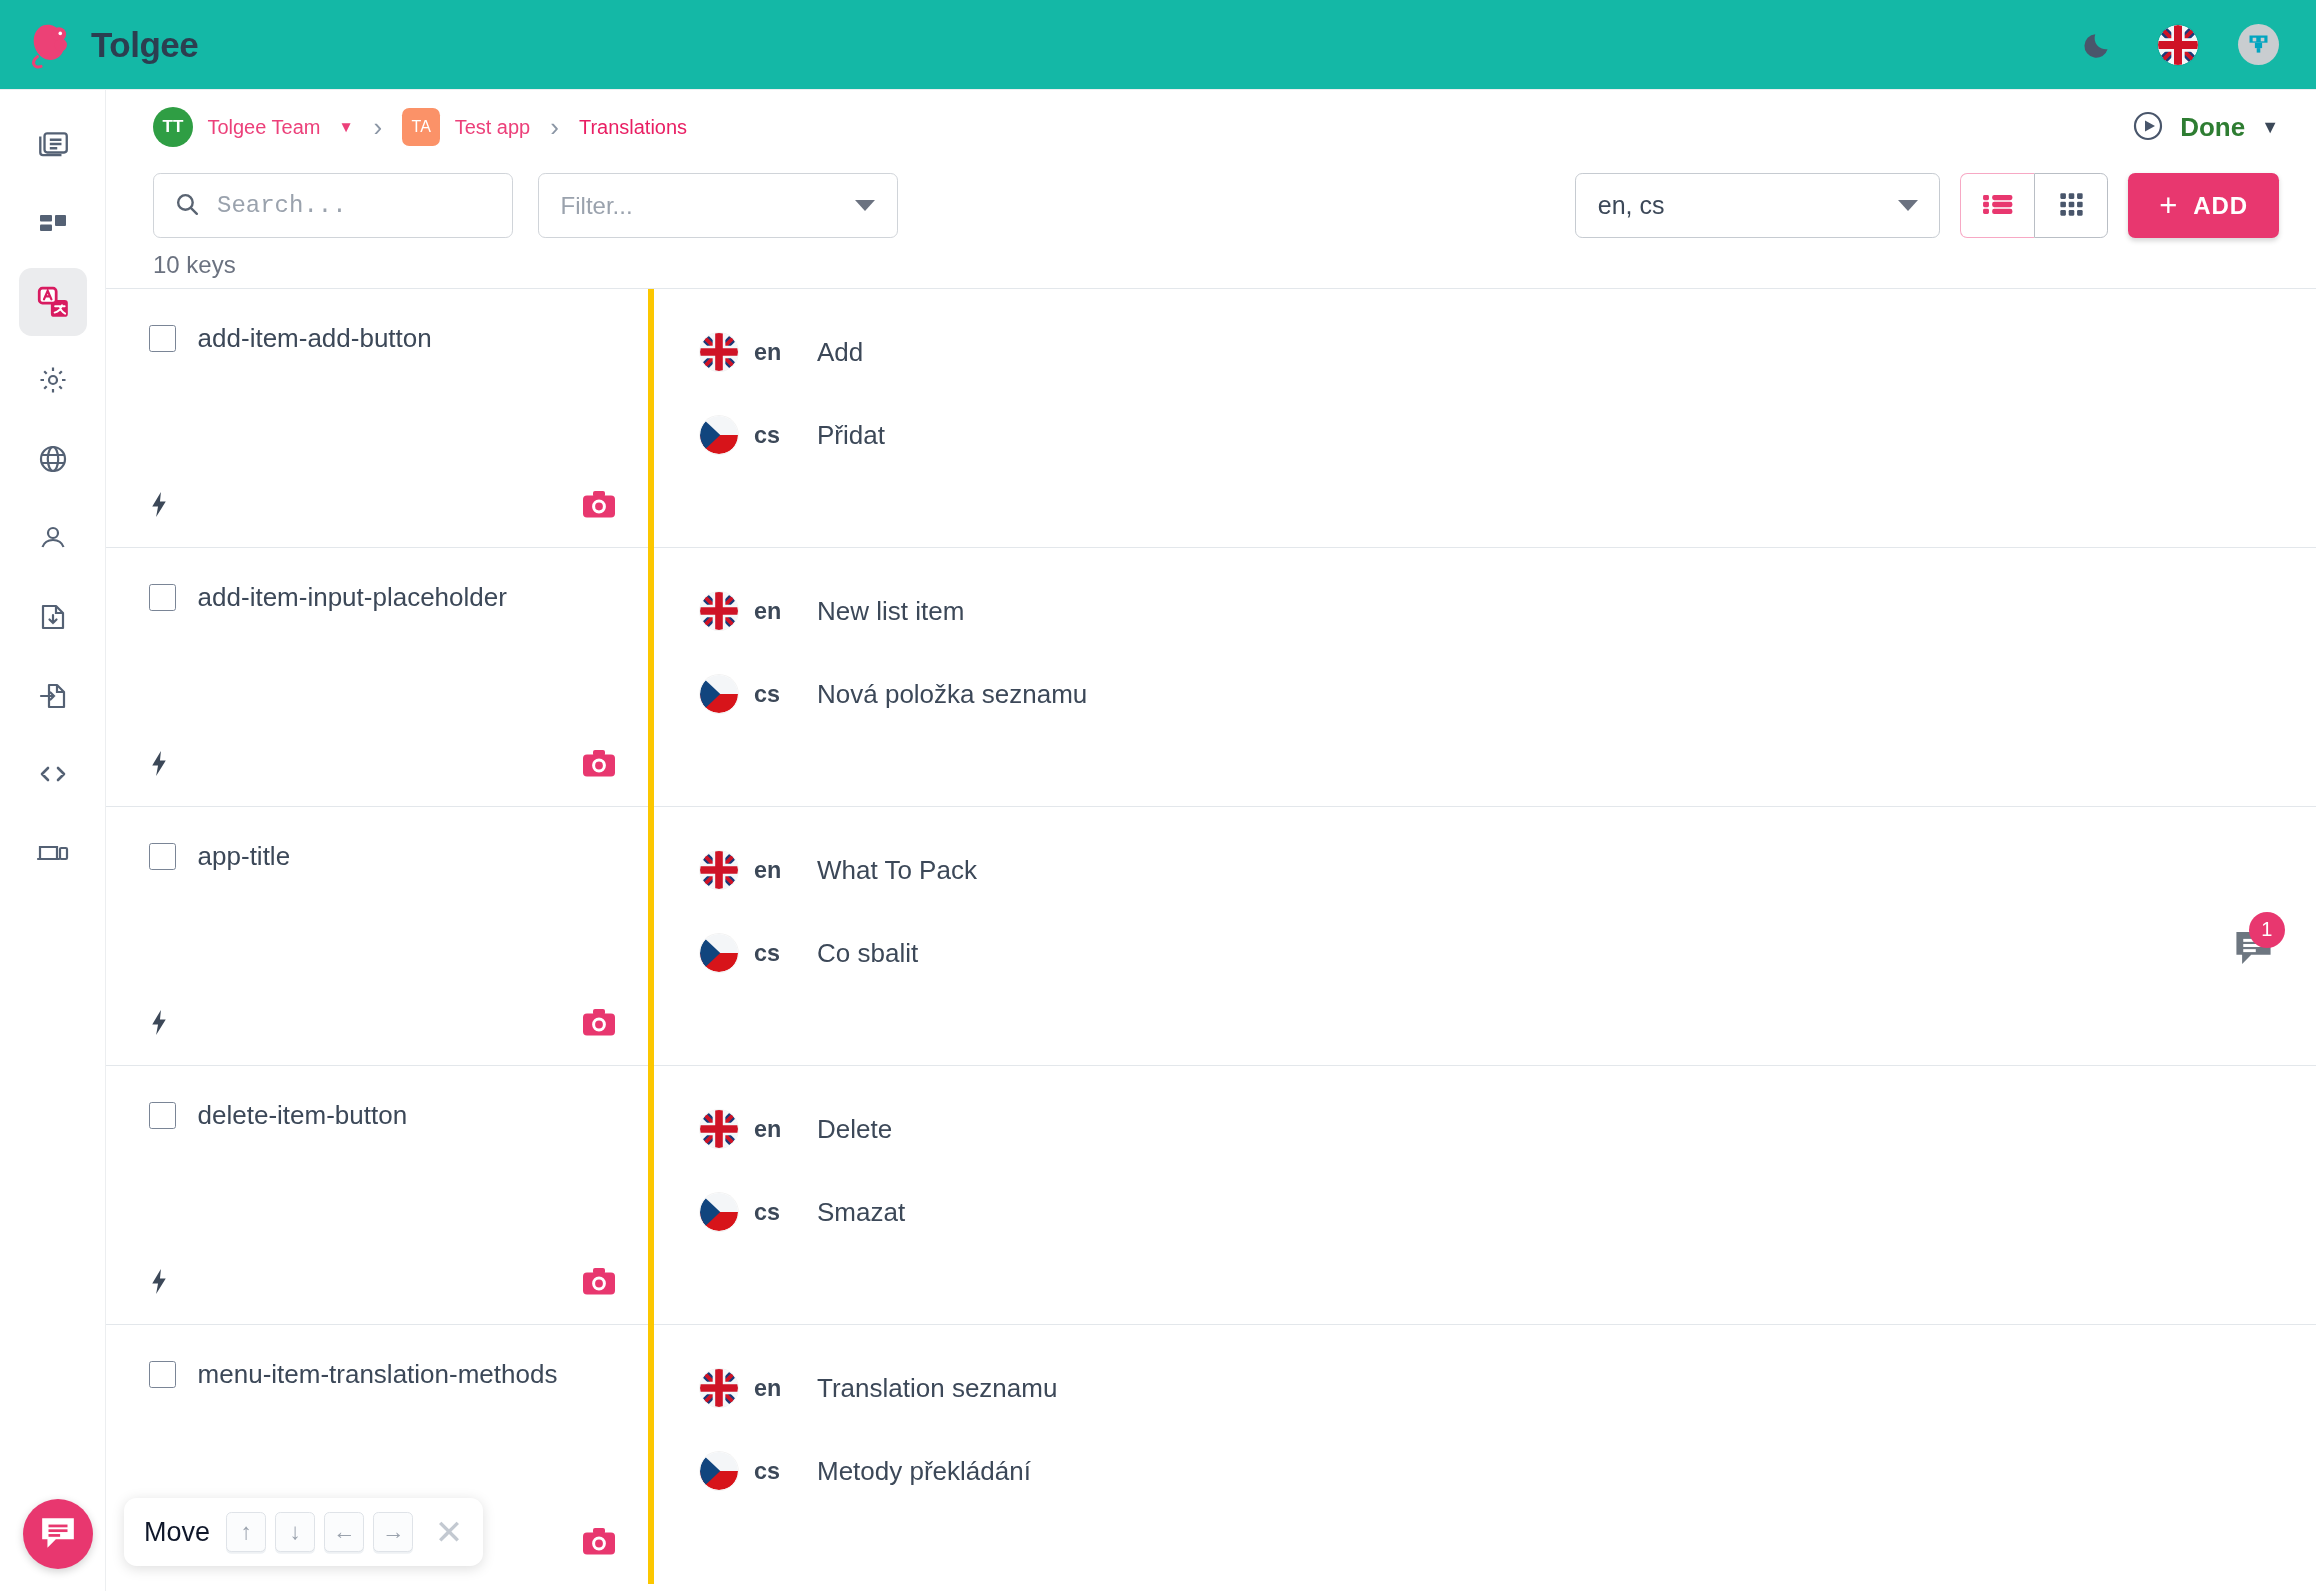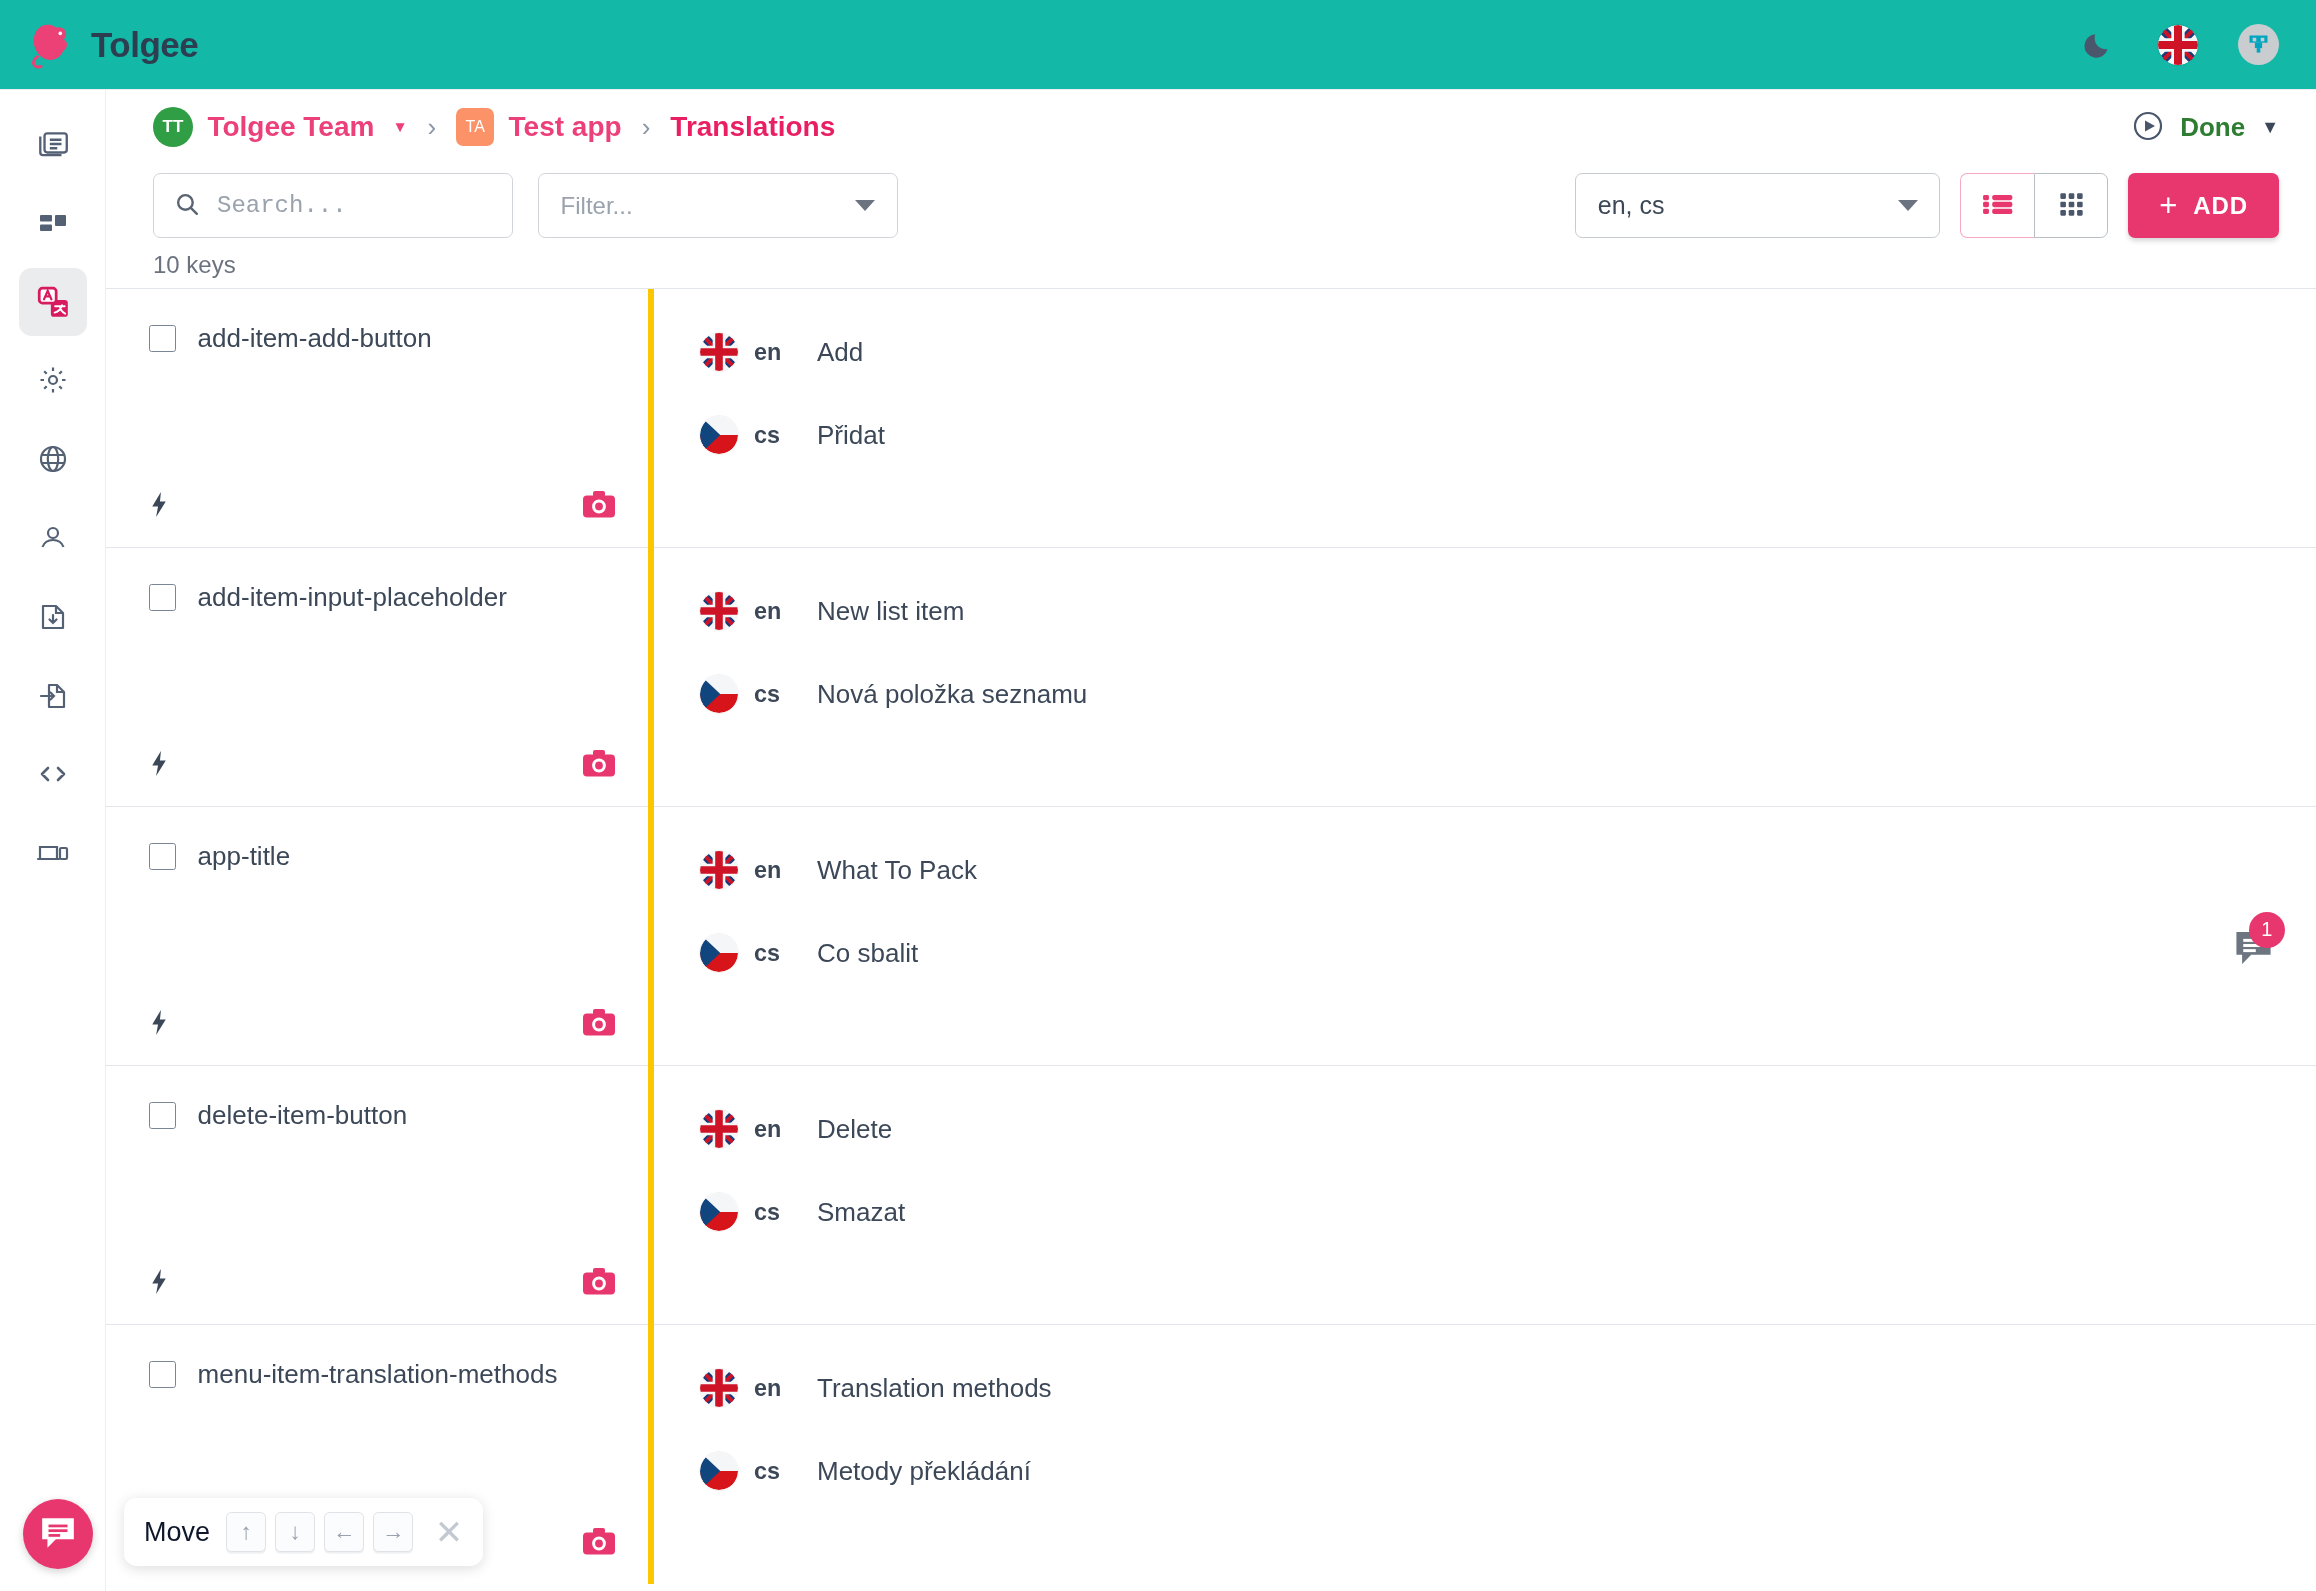--- a/index.html
+++ b/index.html
@@ -64,21 +64,21 @@
   .crumb-avatar {
     width: 40px; height: 40px; border-radius: 50%;
     background: #2f9e44; color: #fff; font-size: 17px; font-weight: bold;
     display: flex; align-items: center; justify-content: center;
   }
   .crumb-sq {
     width: 38px; height: 38px; border-radius: 7.2px;
     background: #fb9268; color: #fff; font-size: 16px;
     display: flex; align-items: center; justify-content: center;
   }
-  .crumb-text { font-size: 28px; color: #ec407a; font-weight: bold; }
+  .crumb-text { font-size: 20px; color: #ec407a; }
   .crumb-text.plain { color: #e91e63; }
   .crumb-caret { margin-left: 3.6px; color: #ec407a; font-size: 15.3px; }
   .crumb-sep { color: #8b96a5; font-size: 26px; padding: 0 20px; font-weight: 300; }
 
   .done-wrap {
     margin-left: auto; display: flex; align-items: center; gap: 16px; cursor: pointer;
   }
   .done-label { font-size: 26px; font-weight: bold; color: #2e7d32; }
   .done-caret { color: #3c4858; font-size: 18px; }
 
@@ -678,21 +678,21 @@
                 <g clip-path="url(#uk5)">
                     <rect width="60" height="60" fill="#f4f6f8"></rect>
                 <path d="M0 0 L60 60 M60 0 L0 60" stroke="#1b3a78" stroke-width="13"></path>
                 <path d="M0 0 L60 60 M60 0 L0 60" stroke="#cf1326" stroke-width="6"></path>
                 <path d="M30 0 V60 M0 30 H60" stroke="#f4f6f8" stroke-width="20"></path>
                 <path d="M30 0 V60 M0 30 H60" stroke="#cf1326" stroke-width="12"></path>
                   </g>
               </svg>
             </span>
             <span class="langcode">en</span>
-            <span class="tvalue">Translation methods</span>
+            <span class="tvalue">Translation seznamu</span>
           </div>
           <div class="tline second">
             <span class="flagwrap">
               <svg viewBox="0 0 60 60" width="38" height="38">
                 <clipPath id="cz5">
                     <circle cx="30" cy="30" r="30"></circle>
                   </clipPath>
                 <g clip-path="url(#cz5)">
                     <rect width="60" height="30" fill="#f4f6f8"></rect>
                 <rect y="30" width="60" height="30" fill="#d7141a"></rect>

